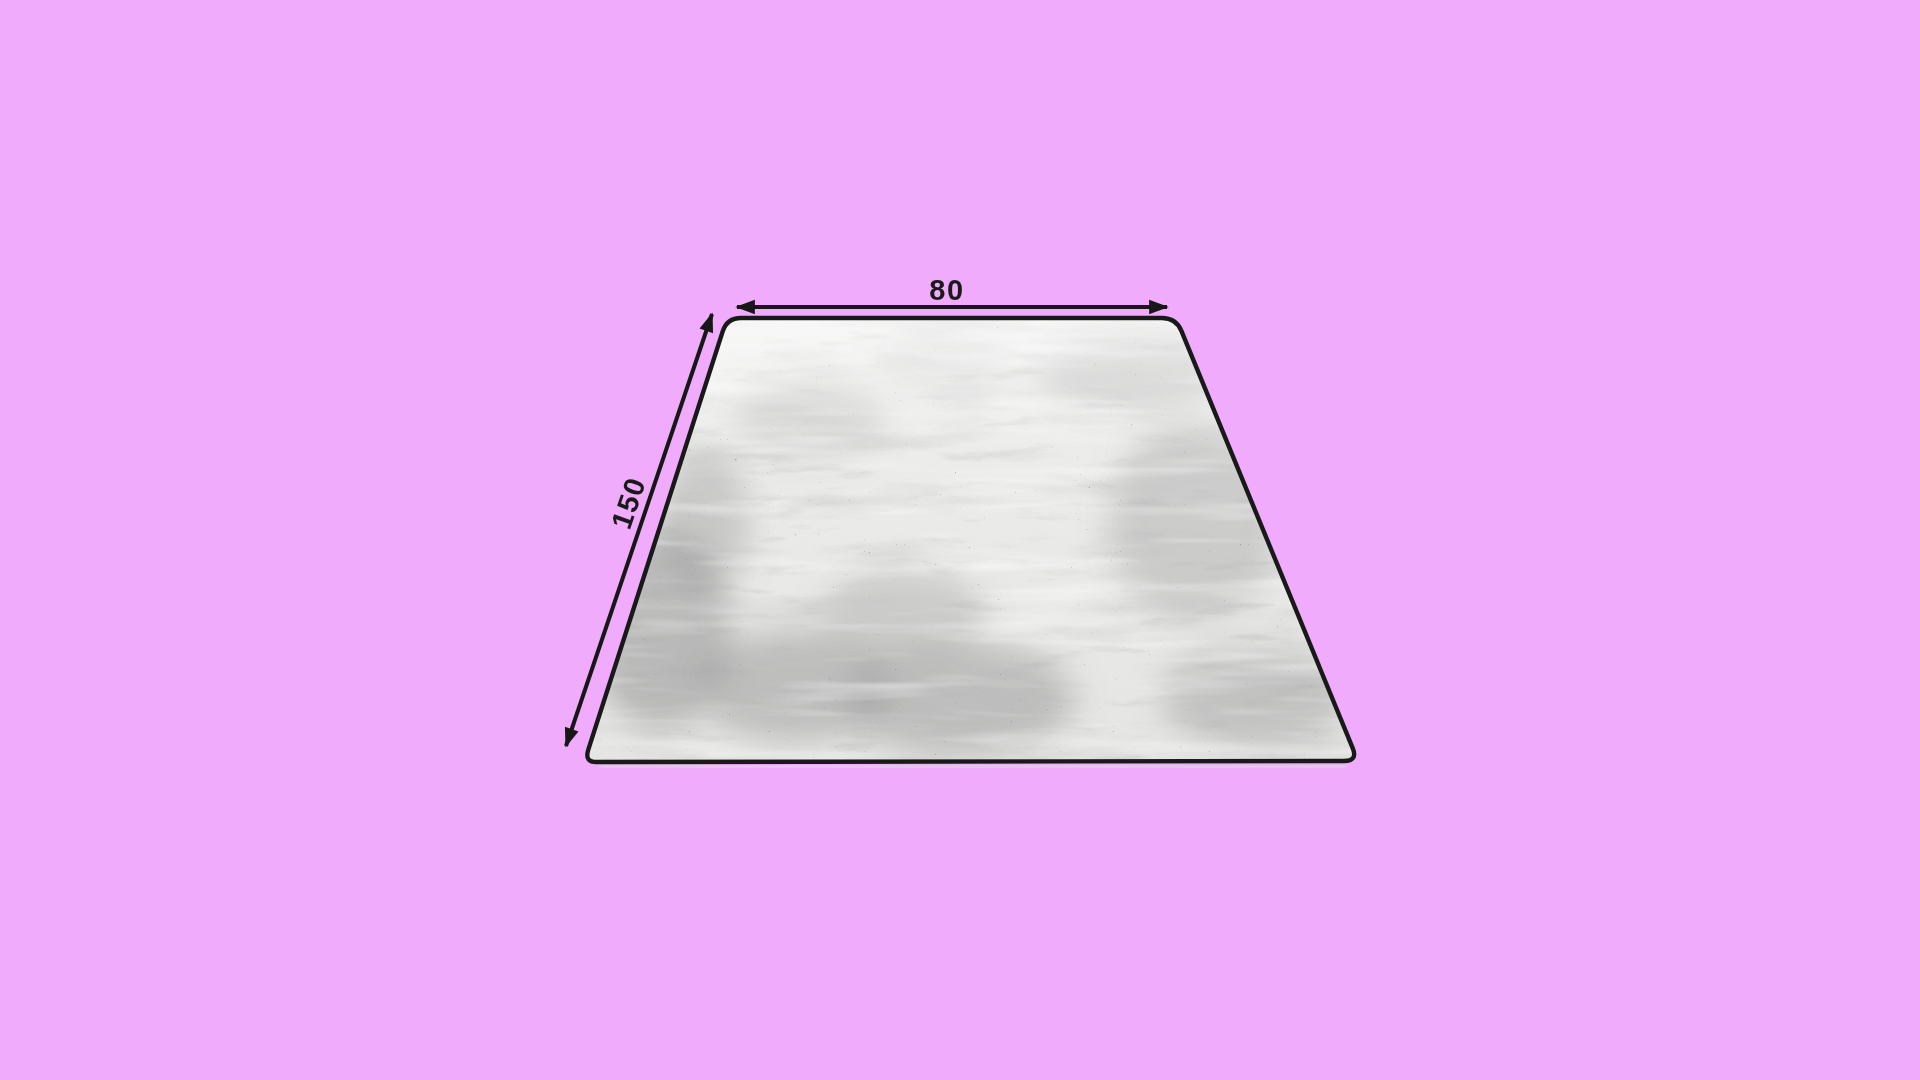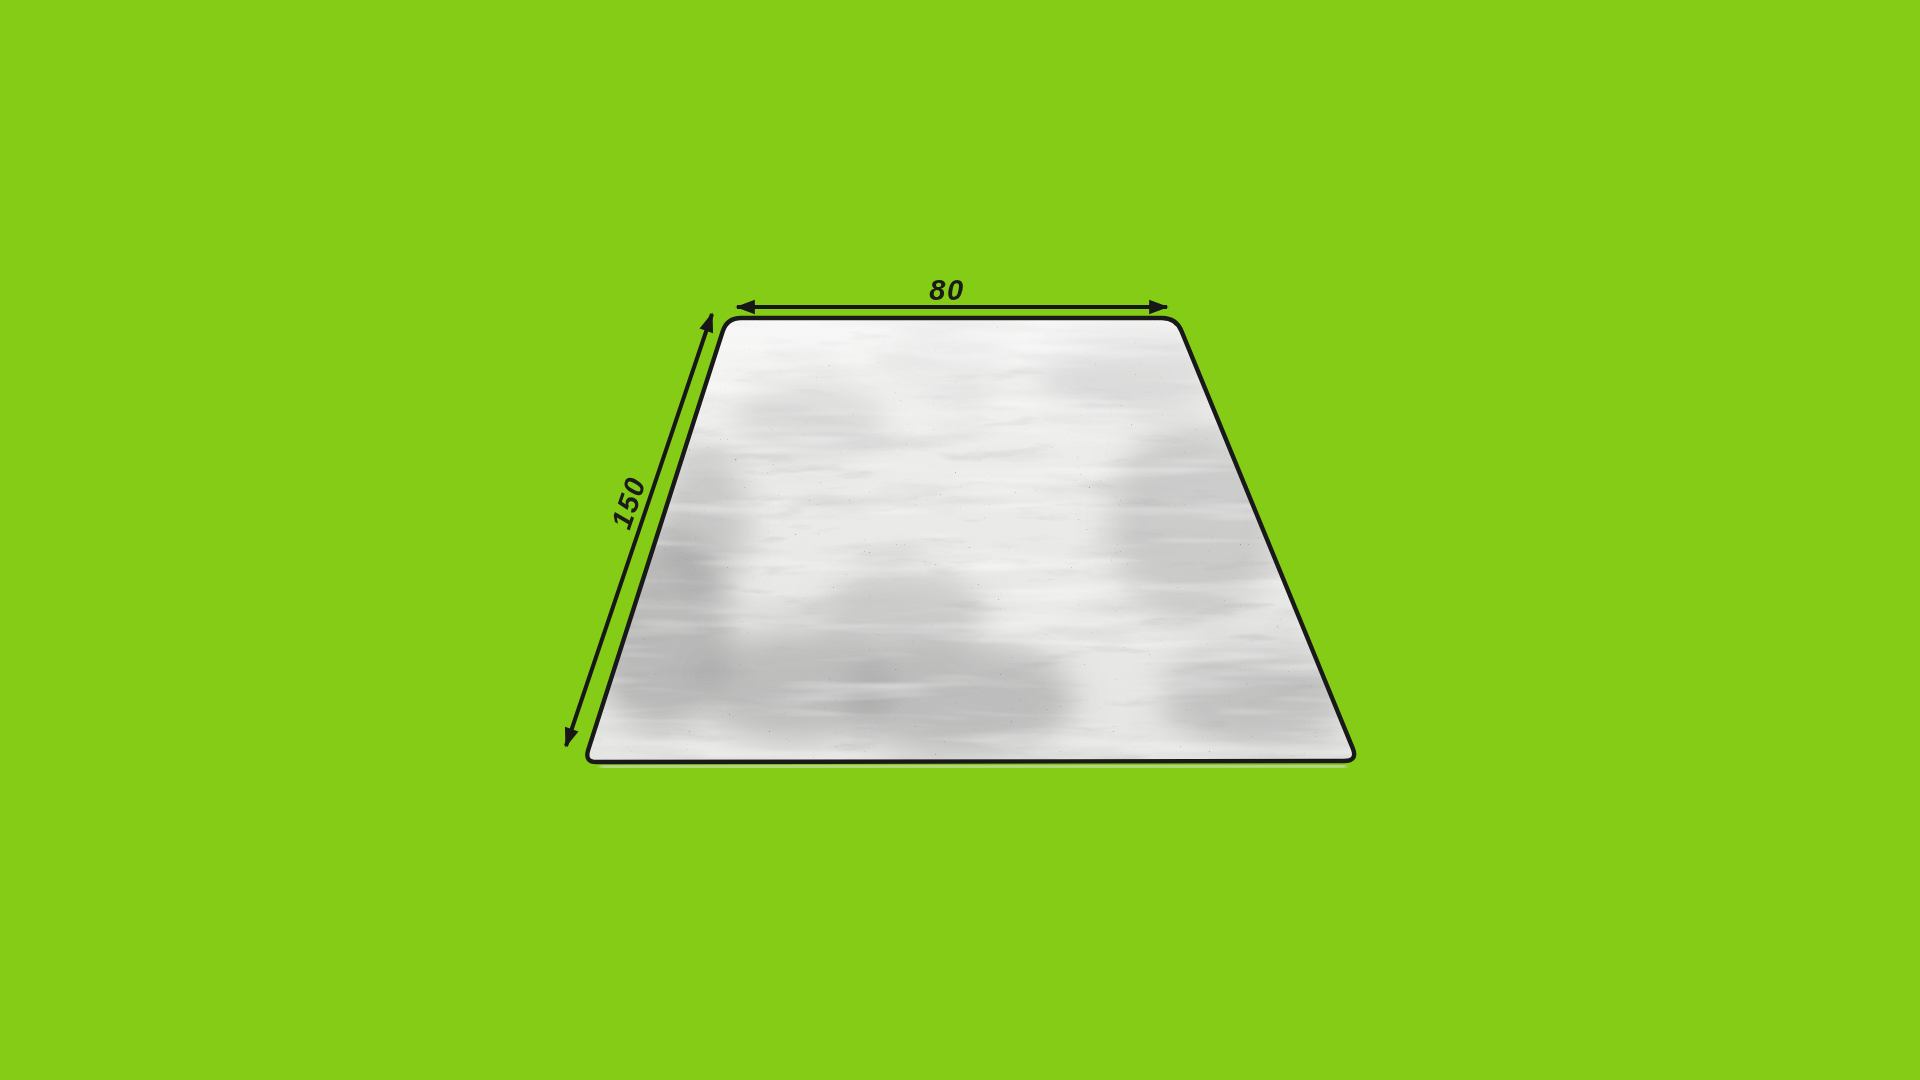--- a/index.html
+++ b/index.html
@@ -8,22 +8,21 @@
     background: #ffffff;
     width: 1920px;
     height: 1080px;
     overflow: hidden;
     font-family: "Liberation Sans", sans-serif;
   }
   .canvas {
     position: relative;
     width: 1920px;
     height: 1080px;
-    background: #84cc16;
-    font-style: italic;
+    background: #f0abfc;
   }
   .canvas svg {
     position: absolute;
     top: 0;
     left: 0;
     width: 1920px;
     height: 1080px;
     display: block;
   }
   .dim-label {

